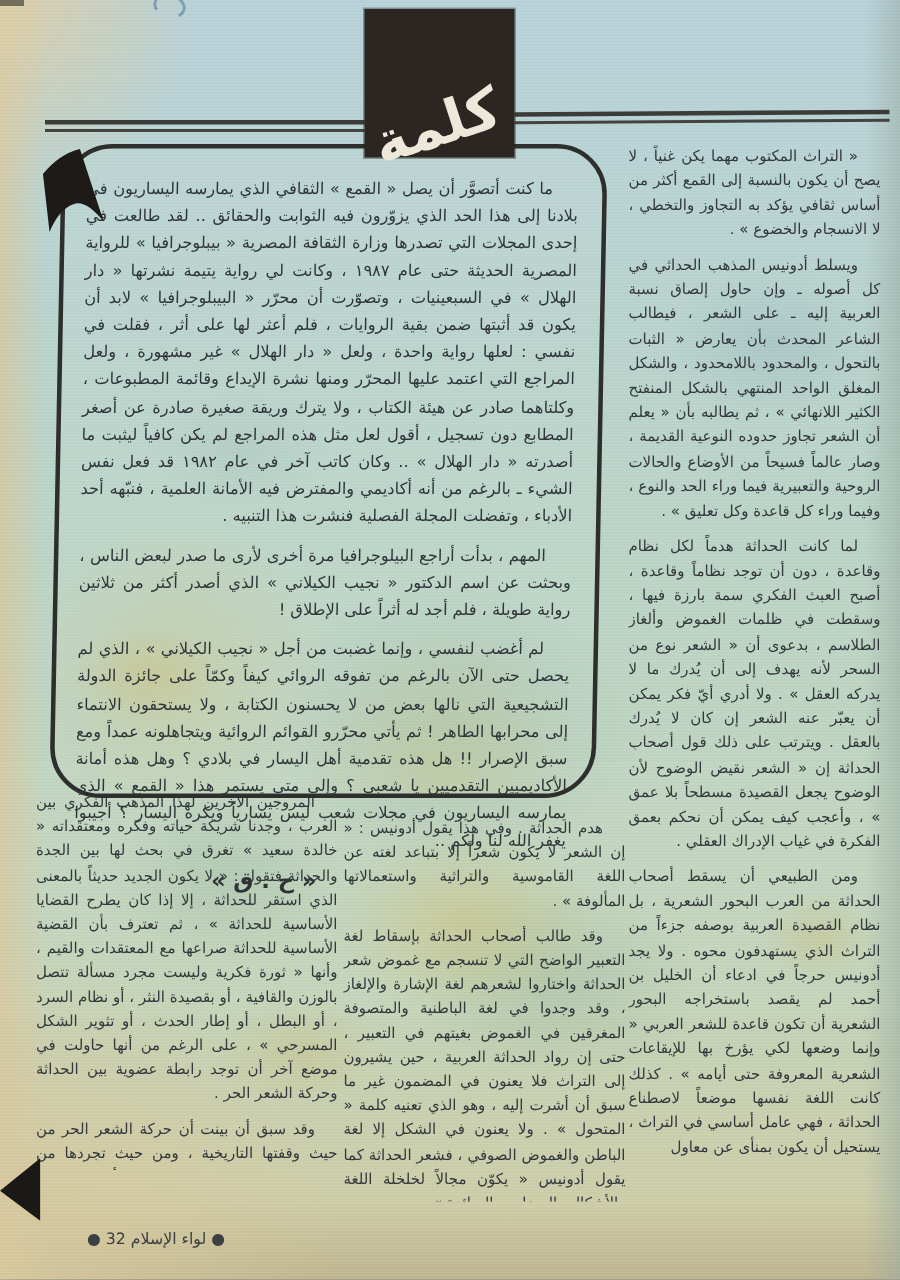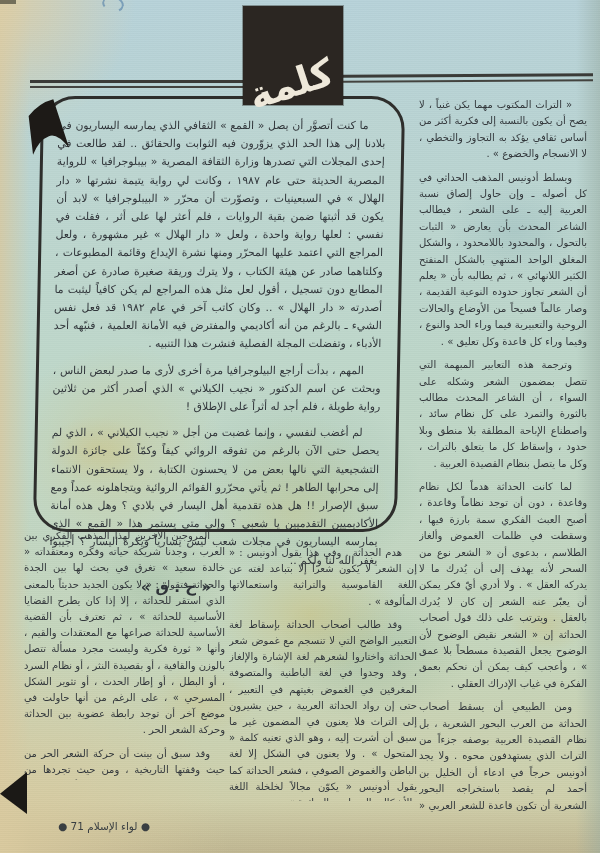--- a/index.html
+++ b/index.html
@@ -97,36 +97,35 @@
   </svg>
 
   <div class="qbox">
     <p>ما كنت أتصوَّر أن يصل « القمع » الثقافي الذي يمارسه اليساريون في بلادنا إلى هذا الحد الذي يزوّرون فيه الثوابت والحقائق .. لقد طالعت في إحدى المجلات التي تصدرها وزارة الثقافة المصرية « بيبلوجرافيا » للرواية المصرية الحديثة حتى عام ١٩٨٧ ، وكانت لي رواية يتيمة نشرتها « دار الهلال » في السبعينيات ، وتصوّرت أن محرّر « البيبلوجرافيا » لابد أن يكون قد أثبتها ضمن بقية الروايات ، فلم أعثر لها على أثر ، فقلت في نفسي : لعلها رواية واحدة ، ولعل « دار الهلال » غير مشهورة ، ولعل المراجع التي اعتمد عليها المحرّر ومنها نشرة الإيداع وقائمة المطبوعات ، وكلتاهما صادر عن هيئة الكتاب ، ولا يترك وريقة صغيرة صادرة عن أصغر المطابع دون تسجيل ، أقول لعل مثل هذه المراجع لم يكن كافياً ليثبت ما أصدرته « دار الهلال » .. وكان كاتب آخر في عام ١٩٨٢ قد فعل نفس الشيء ـ بالرغم من أنه أكاديمي والمفترض فيه الأمانة العلمية ، فنبّهه أحد الأدباء ، وتفضلت المجلة الفصلية فنشرت هذا التنبيه .</p>
     <p>المهم ، بدأت أراجع البيلوجرافيا مرة أخرى لأرى ما صدر لبعض الناس ، وبحثت عن اسم الدكتور « نجيب الكيلاني » الذي أصدر أكثر من ثلاثين رواية طويلة ، فلم أجد له أثراً على الإطلاق !</p>
     <p>لم أغضب لنفسي ، وإنما غضبت من أجل « نجيب الكيلاني » ، الذي لم يحصل حتى الآن بالرغم من تفوقه الروائي كيفاً وكمّاً على جائزة الدولة التشجيعية التي نالها بعض من لا يحسنون الكتابة ، ولا يستحقون الانتماء إلى محرابها الطاهر ! ثم يأتي محرّرو القوائم الروائية ويتجاهلونه عمداً ومع سبق الإصرار !! هل هذه تقدمية أهل اليسار في بلادي ؟ وهل هذه أمانة الأكاديميين التقدميين يا شعبي ؟ وإلى متى يستمر هذا « القمع » الذي يمارسه اليساريون في مجلات شعب ليس يسارياً ويكره اليسار ؟ أجيبوا يغفر الله لنا ولكم ..</p>
     <div class="sig">« ح . ق »</div>
   </div>
 
   <div class="col col-right">
-    <p>« التراث المكتوب مهما يكن غنياً ، لا يصح أن يكون بالنسبة إلى فكرية أكثر من أساس ثقافي يؤكد به التجاوز والتخطي ، لا الانسجام والخضوع » .</p>
+    <p>« التراث المكتوب مهما يكن غنياً ، لا يصح أن يكون بالنسبة إلى القمع أكثر من أساس ثقافي يؤكد به التجاوز والتخطي ، لا الانسجام والخضوع » .</p>
     <p>ويسلط أدونيس المذهب الحداثي في كل أصوله ـ وإن حاول إلصاق نسبة العربية إليه ـ على الشعر ، فيطالب الشاعر المحدث بأن يعارض « الثبات بالتحول ، والمحدود باللامحدود ، والشكل المغلق الواحد المنتهي بالشكل المنفتح الكثير اللانهائي » ، ثم يطالبه بأن « يعلم أن الشعر تجاوز حدوده النوعية القديمة ، وصار عالماً فسيحاً من الأوضاع والحالات الروحية والتعبيرية فيما وراء الحد والنوع ، وفيما وراء كل قاعدة وكل تعليق » .</p>
-    <p>وترجمة هذه التعابير المبهمة التي تتصل بمضمون الشعر وشكله على السواء ، أن الشاعر المحدث مطالب بالثورة والتمرد على كل نظام سائد ، واصطناع الإباحة المطلقة بلا منطق وبلا حدود ، وإسقاط كل ما يتعلق بالتراث ، وكل ما يتصل بنظام القصيدة العربية .</p>
     <p>لما كانت الحداثة هدماً لكل نظام وقاعدة ، دون أن توجد نظاماً وقاعدة ، أصبح العبث الفكري سمة بارزة فيها ، وسقطت في ظلمات الغموض وألغاز الطلاسم ، بدعوى أن « الشعر نوع من السحر لأنه يهدف إلى أن يُدرك ما لا يدركه العقل » . ولا أدري أيّ فكر يمكن أن يعبّر عنه الشعر إن كان لا يُدرك بالعقل . ويترتب على ذلك قول أصحاب الحداثة إن « الشعر نقيض الوضوح لأن الوضوح يجعل القصيدة مسطحاً بلا عمق » ، وأعجب كيف يمكن أن نحكم بعمق الفكرة في غياب الإدراك العقلي .</p>
     <p>ومن الطبيعي أن يسقط أصحاب الحداثة من العرب البحور الشعرية ، بل نظام القصيدة العربية بوصفه جزءاً من التراث الذي يستهدفون محوه . ولا يجد أدونيس حرجاً في ادعاء أن الخليل بن أحمد لم يقصد باستخراجه البحور الشعرية أن تكون قاعدة للشعر العربي « وإنما وضعها لكي يؤرخ بها للإيقاعات الشعرية المعروفة حتى أيامه » . كذلك كانت اللغة نفسها موضعاً لاصطناع الحداثة ، فهي عامل أساسي في التراث ، يستحيل أن يكون بمنأى عن معاول</p>
   </div>
 
   <div class="col col-middle">
     <p>هدم الحداثة . وفي هذا يقول أدونيس : « إن الشعر لا يكون شعراً إلا بتباعد لغته عن اللغة القاموسية والتراثية واستعمالاتها المألوفة » .</p>
     <p>وقد طالب أصحاب الحداثة بإسقاط لغة التعبير الواضح التي لا تنسجم مع غموض شعر الحداثة واختاروا لشعرهم لغة الإشارة والإلغاز ، وقد وجدوا في لغة الباطنية والمتصوفة المغرقين في الغموض بغيتهم في التعبير ، حتى إن رواد الحداثة العربية ، حين يشيرون إلى التراث فلا يعنون في المضمون غير ما سبق أن أشرت إليه ، وهو الذي تعنيه كلمة « المتحول » . ولا يعنون في الشكل إلا لغة الباطن والغموض الصوفي ، فشعر الحداثة كما يقول أدونيس « يكوّن مجالاً لخلخلة اللغة والأشكال والمضامين السائدة » .</p>
 
   </div>
 
   <div class="col col-left">
     <p>المروجين الآخرين لهذا المذهب الفكري بين العرب ، وجدنا شريكة حياته وفكره ومعتقداته « خالدة سعيد » تغرق في بحث لها بين الجدة والحداثة فتقول : « لا يكون الجديد حديثاً بالمعنى الذي استقر للحداثة ، إلا إذا كان يطرح القضايا الأساسية للحداثة » ، ثم تعترف بأن القضية الأساسية للحداثة صراعها مع المعتقدات والقيم ، وأنها « ثورة فكرية وليست مجرد مسألة تتصل بالوزن والقافية ، أو بقصيدة النثر ، أو نظام السرد ، أو البطل ، أو إطار الحدث ، أو تثوير الشكل المسرحي » ، على الرغم من أنها حاولت في موضع آخر أن توجد رابطة عضوية بين الحداثة وحركة الشعر الحر .</p>
     <p>وقد سبق أن بينت أن حركة الشعر الحر من حيث وقفتها التاريخية ، ومن حيث تجردها من القضايا الفكرية للحداثة بعيدة عن أن تكون من الحداثة . وتردد « خالدة سعيد » ما حاول أدونيس فرض وجوده ، وهو ما أسماه بالحداثة العربية ، بزعم أنها خليط من الحداثة العباسية والحداثة الأوروبية . وهي تعني بالحداثة العباسية ألوان التمرد والمروق التي سبق أن أشار إليها أدونيس ، إلى جانب</p>
   </div>
 
   <div class="edge-arrow"></div>
 
   <div class="footer">
-    <span>● لواء الإسلام 71 ●</span>
+    <span>● لواء الإسلام 32 ●</span>
   </div>
 </div>
 
 </body></html>

